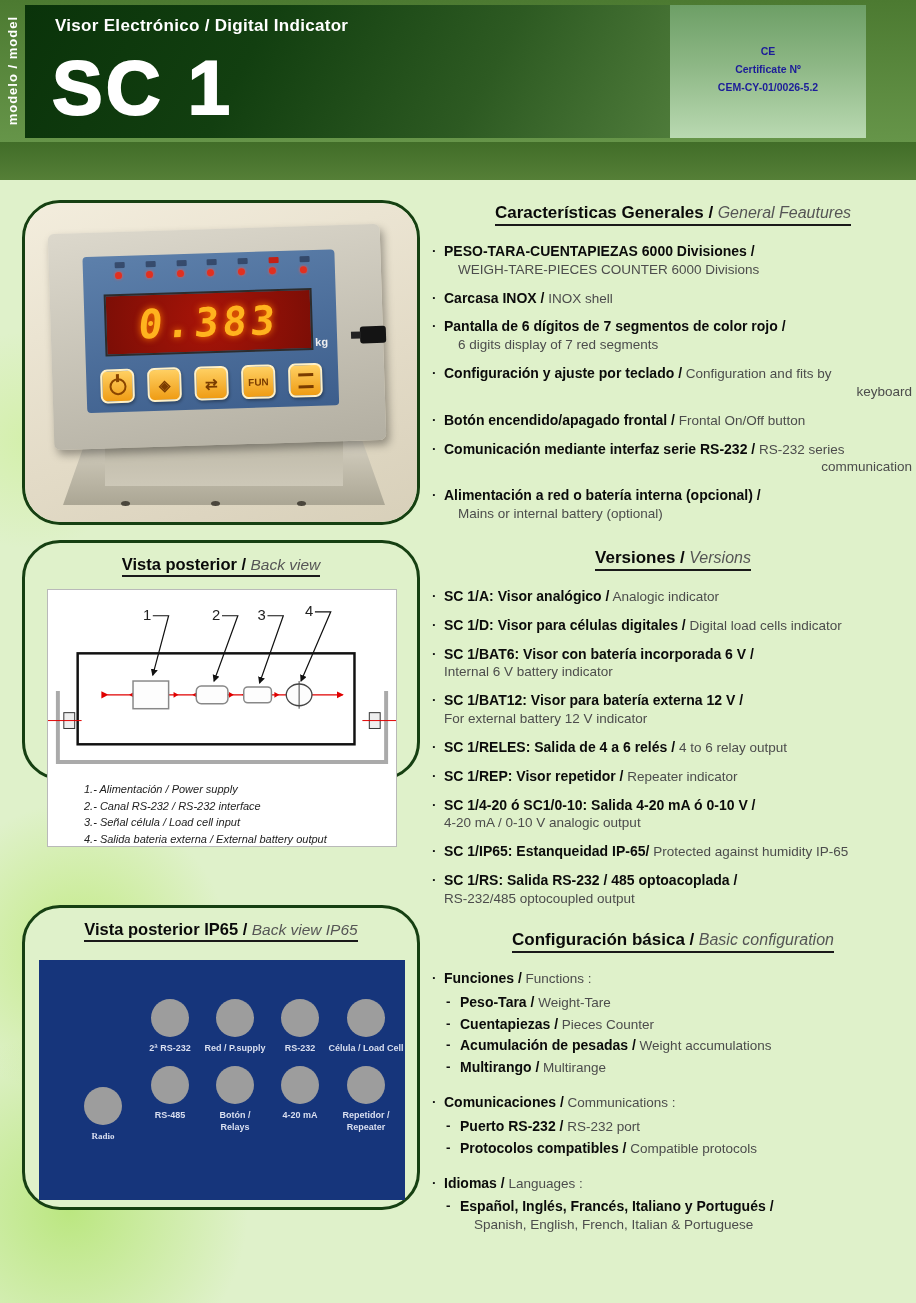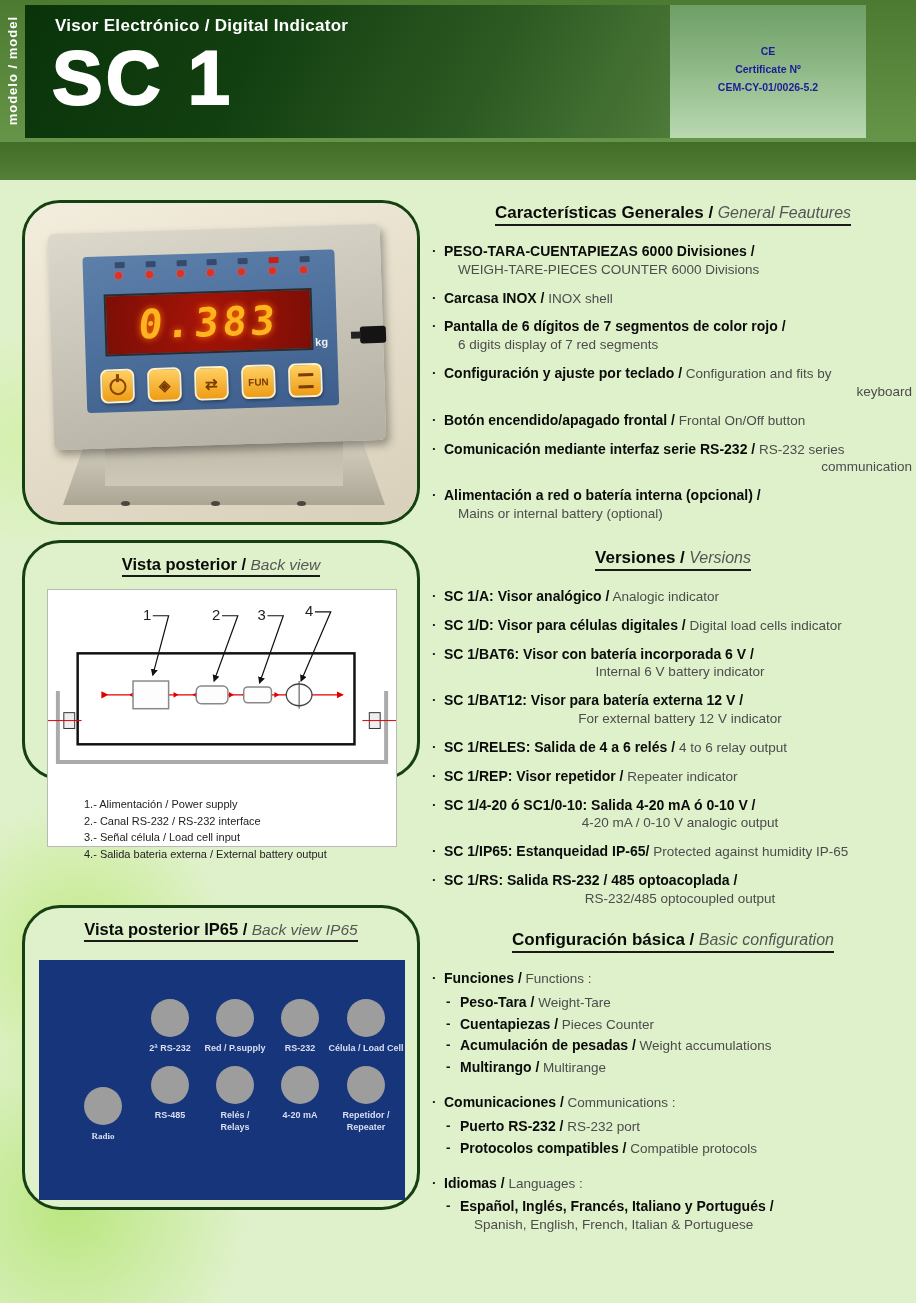--- a/index.html
+++ b/index.html
@@ -12,21 +12,21 @@
   .band{position:absolute;left:0;top:142px;width:916px;height:38px;
         background:linear-gradient(180deg,#416d28,#557f37);}
   .side-label{position:absolute;left:0px;top:4px;width:25px;height:134px;
               display:flex;align-items:center;justify-content:center;}
   .side-label span{writing-mode:vertical-rl;transform:rotate(180deg);
               color:#fff;font-weight:bold;font-size:13px;letter-spacing:1px;}
   .hdr-dark{position:absolute;left:25px;top:5px;width:645px;height:133px;
             background:linear-gradient(118deg,#0a330a 0%,#123f10 35%,#2d5a22 70%,#4e7b3a 100%);}
   .hdr-sub{color:#fff;font-weight:bold;font-size:17px;padding:11px 0 0 30px;letter-spacing:.3px;}
   .hdr-model{color:#fff;font-weight:bold;font-size:76px;line-height:1.0;padding-left:27px;
-             margin-top:4px;letter-spacing:3px;-webkit-text-stroke:2px #fff;}
+             margin-top:14px;letter-spacing:3px;-webkit-text-stroke:2px #fff;}
   .hdr-cert{position:absolute;left:670px;top:5px;width:196px;height:133px;
             background:linear-gradient(180deg,#6d9f66,#8db785 45%,#b9d9b1);
             color:#1c1c99;font-weight:bold;font-size:10.5px;text-align:center;
             padding-top:38px;box-sizing:border-box;line-height:1.7;}
 
   
   .decor{position:absolute;border-radius:50%;pointer-events:none;}
   .c1{left:-70px;top:800px;width:300px;height:300px;
       background:radial-gradient(circle,rgba(190,233,122,.85),rgba(190,233,122,0) 70%);}
   .c2{left:-110px;top:1030px;width:360px;height:360px;
@@ -80,21 +80,21 @@
        border-radius:3px;}
   .knob::before{content:"";position:absolute;left:-9px;top:5px;width:10px;height:7px;background:#222;}
 
   
   .btitle{margin-top:12px;text-align:center;}
   .u{display:inline-block;border-bottom:2px solid #1a1a1a;padding-bottom:1px;}
   .t-es{font-weight:bold;font-size:16.5px;color:#0a0a0a;}
   .t-en{font-size:15.5px;color:#555;font-style:italic;}
   .white-area{position:absolute;left:22px;top:46px;width:350px;height:258px;
        background:#fff;border:1px solid #b9b9b9;box-sizing:border-box;}
-  .legend{padding:0 0 0 36px;margin-top:16px;}
+  .legend{padding:0 0 0 36px;margin-top:1px;font-style:italic;}
   .legend-line{font-size:11px;color:#222;line-height:1.5;}
 
   
   .bluepanel{position:absolute;left:14px;top:52px;width:366px;height:240px;background:#16357b;}
   .ccirc{position:absolute;width:38px;height:38px;border-radius:50%;background:#9d9d9d;}
   .clabel{position:absolute;width:92px;font-size:9px;font-weight:bold;color:#d9dff0;
        text-align:center;white-space:pre-line;line-height:1.3;}
 
   
   #rcol{position:absolute;left:430px;top:0;width:486px;height:1303px;}
@@ -107,21 +107,21 @@
       line-height:1.32;color:#4c4c4c;}
   .sec2 .it{margin-bottom:5px;}
   .it.sub{padding-left:30px;margin-bottom:3px;}
   .it .bl{position:absolute;left:2px;font-weight:bold;color:#111;}
   .it.sub .bl{left:16px;font-weight:bold;}
   .it.gap{margin-top:16px;}
   .es{font-weight:bold;color:#0b0b0b;font-size:14px;}
   .en{color:#4c4c4c;}
   .en2{color:#4c4c4c;}
   .a-left{margin-left:14px;}
-  .a-center{text-align:center;}
+  .a-center{}
   .a-right{text-align:right;padding-right:4px;}
 </style>
 </head>
 <body>
 
 <div class="page">
 
   <div class="header-bg"></div>
   <div class="band"></div>
   <div class="side-label">
@@ -257,21 +257,21 @@
         <div class="clabel" style="left: 85px; top: 83px;">2ª RS-232</div>
         <div class="ccirc" style="left: 177px; top: 39px;"></div>
         <div class="clabel" style="left: 150px; top: 83px;">Red / P.supply</div>
         <div class="ccirc" style="left: 242px; top: 39px;"></div>
         <div class="clabel" style="left: 215px; top: 83px;">RS-232</div>
         <div class="ccirc" style="left: 308px; top: 39px;"></div>
         <div class="clabel" style="left: 281px; top: 83px;">Célula / Load Cell</div>
         <div class="ccirc" style="left: 112px; top: 106px;"></div>
         <div class="clabel" style="left: 85px; top: 150px;">RS-485</div>
         <div class="ccirc" style="left: 177px; top: 106px;"></div>
-        <div class="clabel" style="left: 150px; top: 150px;">Relés /
+        <div class="clabel" style="left: 150px; top: 150px;">Botón /
 Relays</div>
         <div class="ccirc" style="left: 242px; top: 106px;"></div>
         <div class="clabel" style="left: 215px; top: 150px;">4-20 mA</div>
         <div class="ccirc" style="left: 308px; top: 106px;"></div>
         <div class="clabel" style="left: 281px; top: 150px;">Repetidor /
 Repeater</div>
       </div>
   </div>
 
   <div id="rcol">

